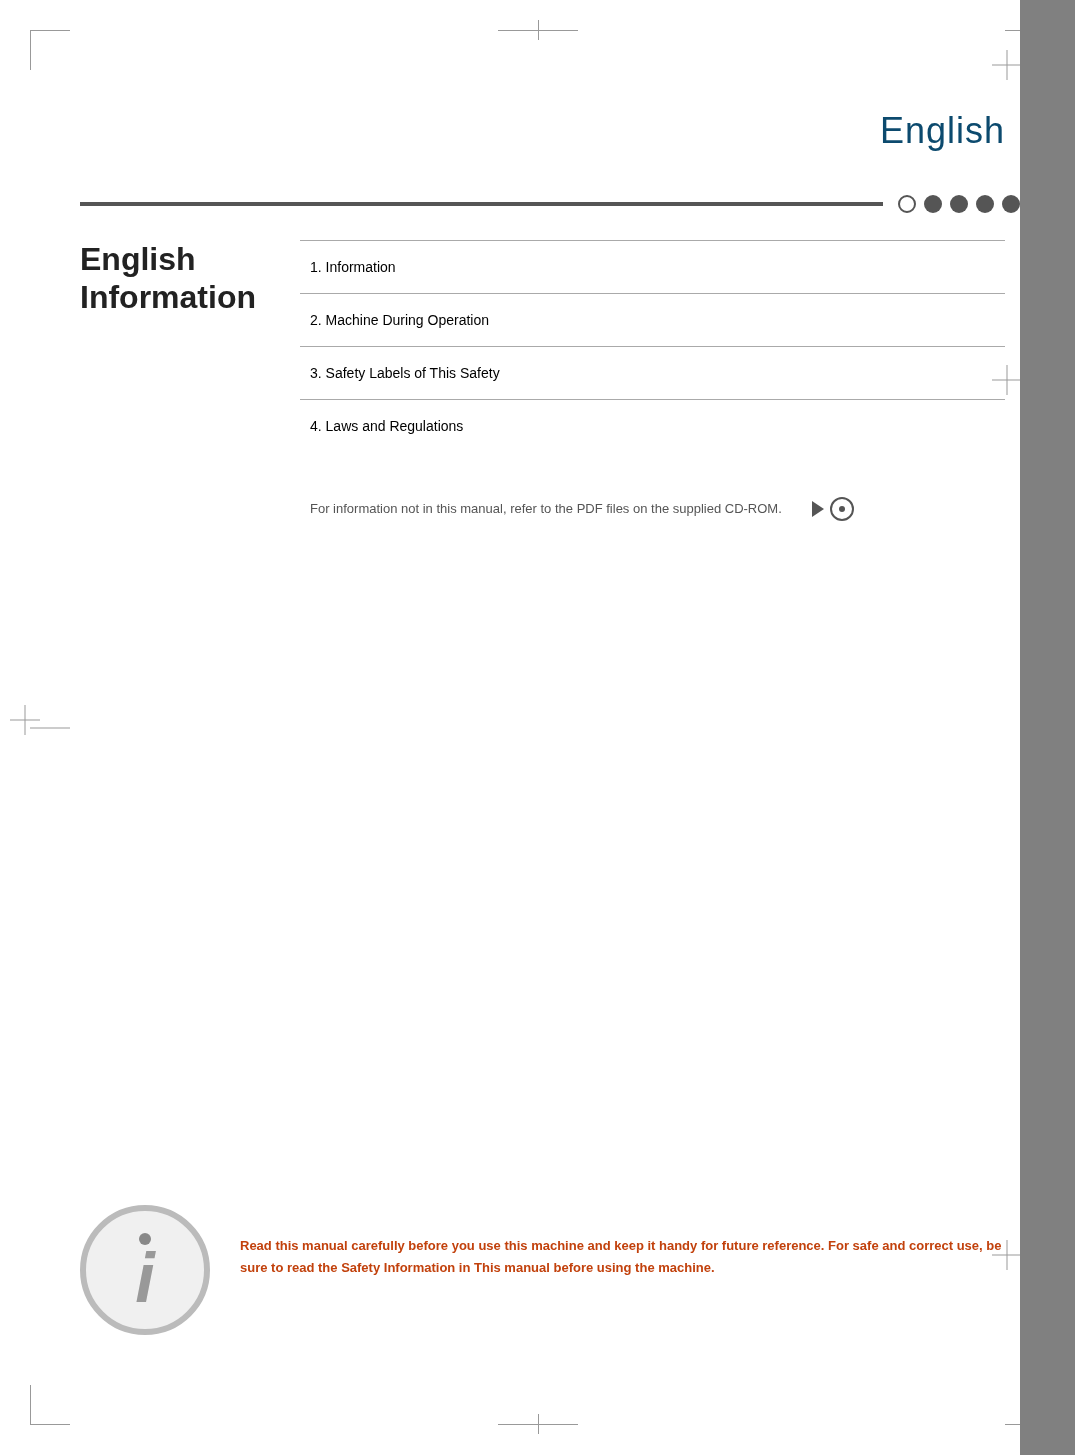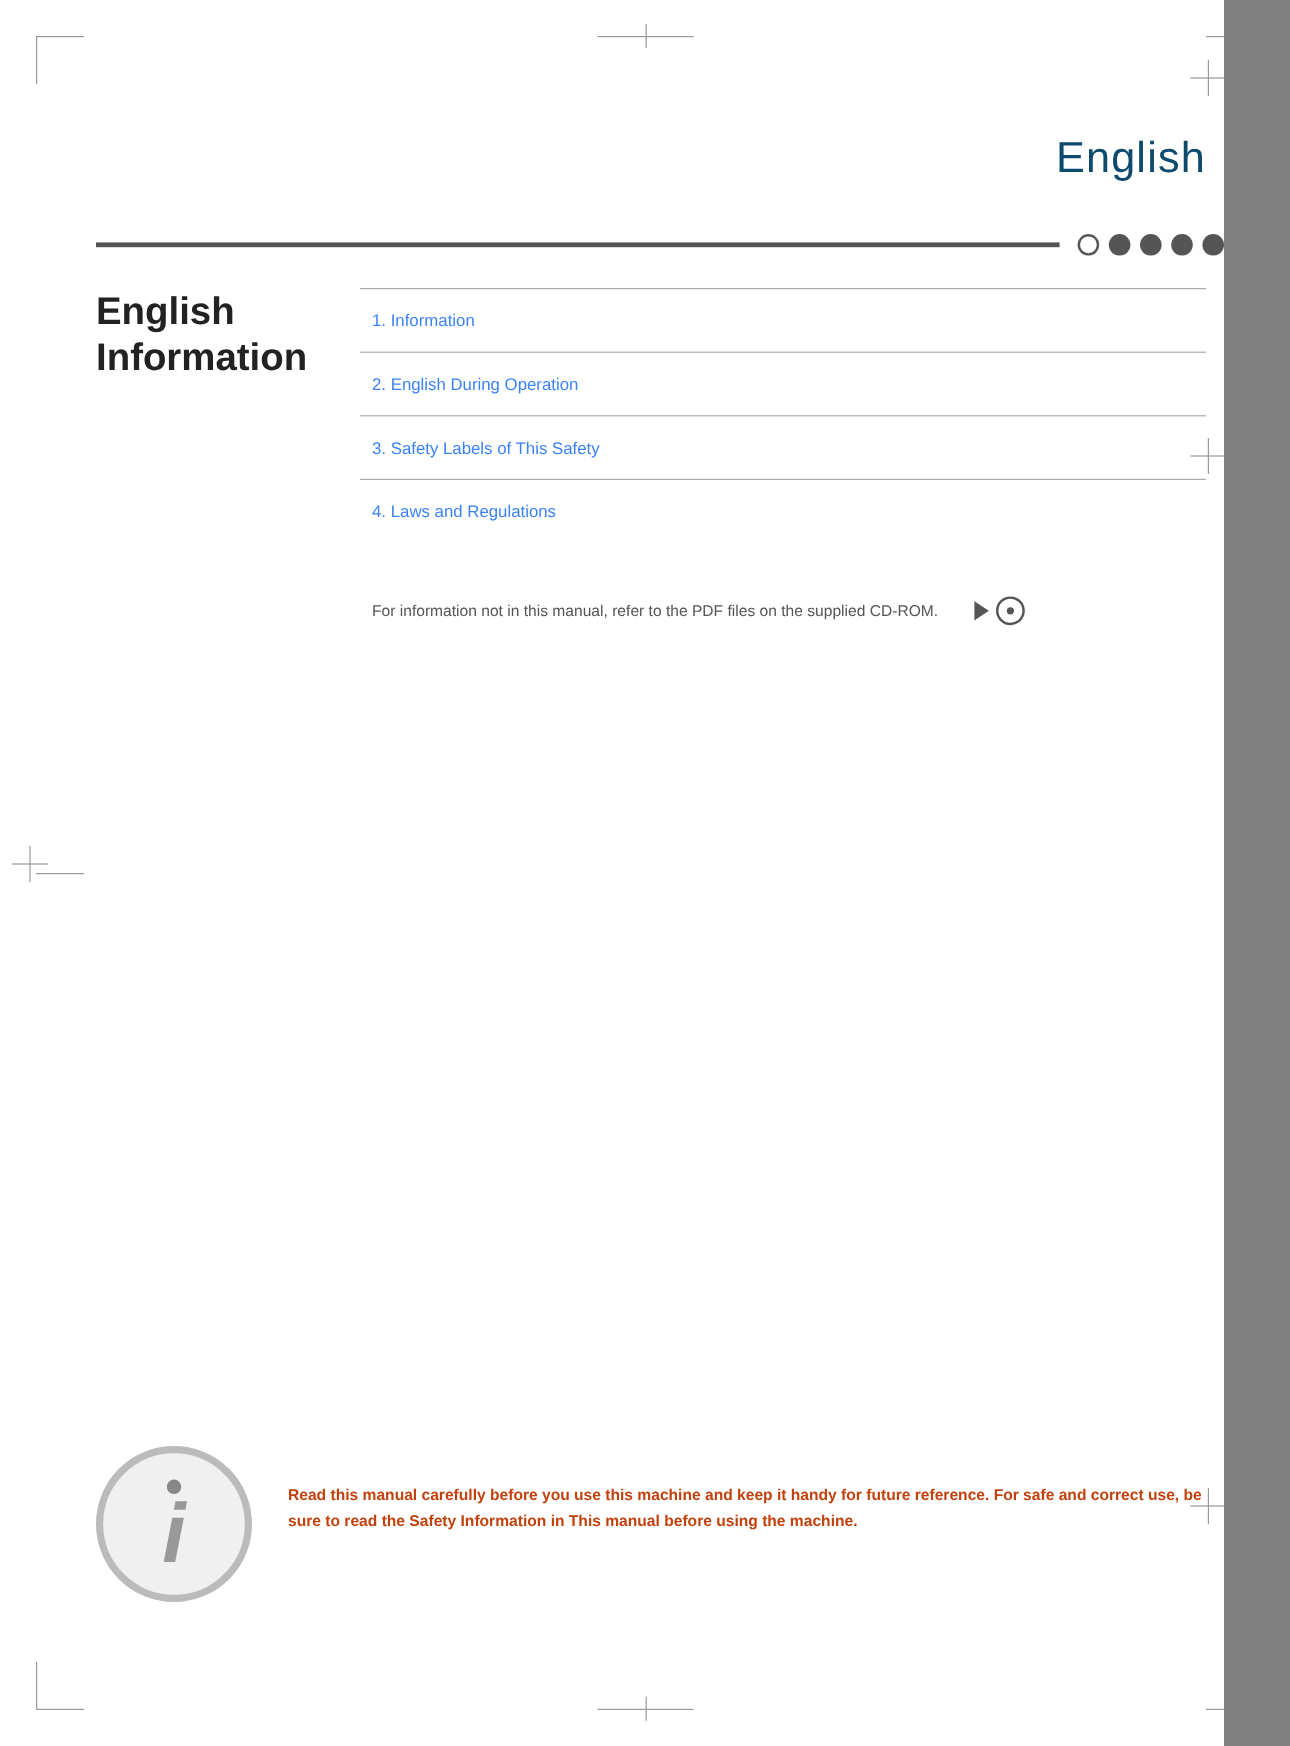--- a/index.html
+++ b/index.html
@@ -201,21 +201,21 @@
       position: absolute;
       left: 220px;
       right: 0;
       top: 0;
     }
 
     .toc-item {
       border-top: 1px solid #aaa;
       padding: 18px 0 18px 10px;
       font-size: 14px;
-      color: #3b82f6;
+      color: #000000;
     }
 
     .toc-item:last-child {
       border-bottom: none;
     }
 
     
     .cdrom-note {
       margin-top: 30px;
       padding: 15px 10px;
@@ -423,21 +423,21 @@
     <div class="title-information">Information</div>
   </div>
 
   <div class="toc-section">
 
     <div class="toc-item">
       <span>1. </span><span>Information</span>
     </div>
 
     <div class="toc-item">
-      <span>2. </span><span>English During Operation</span>
+      <span>2. </span><span>Machine During Operation</span>
     </div>
 
     <div class="toc-item">
       <span>3. </span><span>Safety Labels of This Safety</span>
     </div>
 
     <div class="toc-item">
       <span>4. </span><span>Laws and Regulations</span>
     </div>
 

